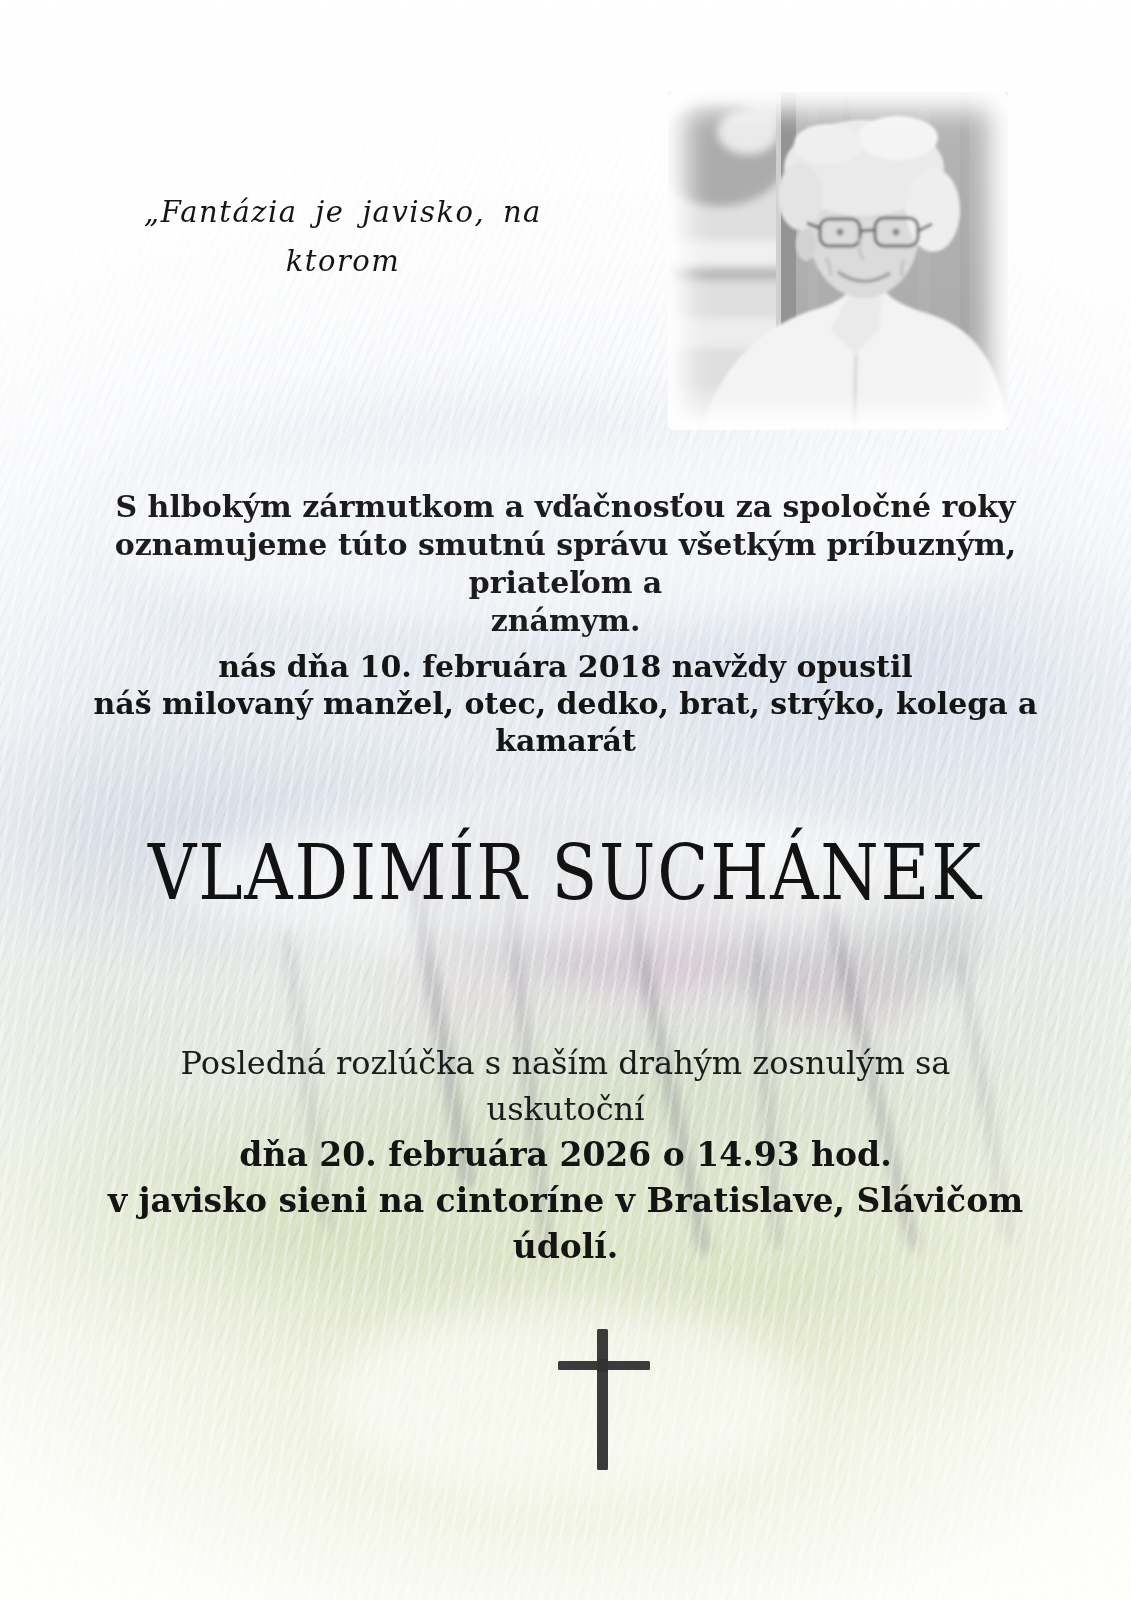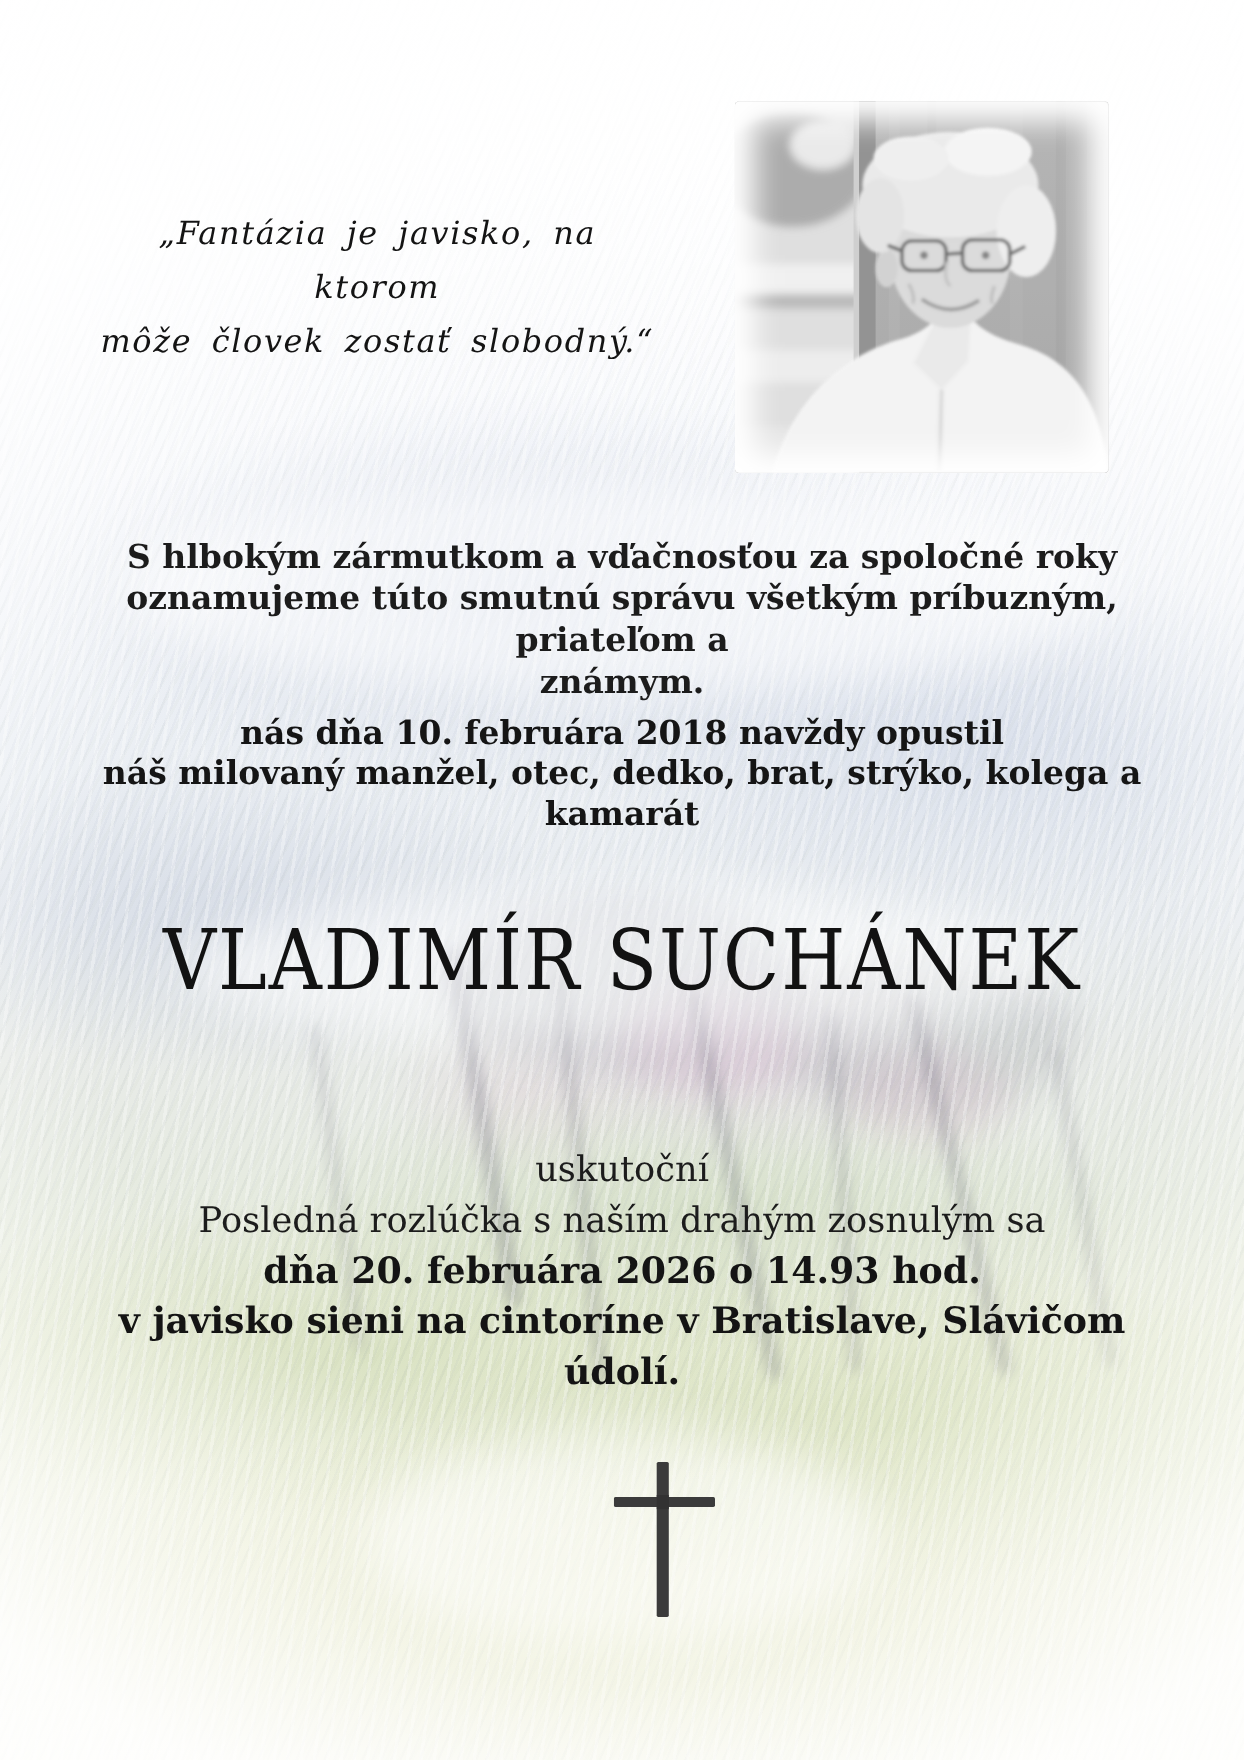--- a/index.html
+++ b/index.html
@@ -103,21 +103,20 @@
   <div class="bg bg-streaks"></div>
 
   <div class="fog" style="left:115px;top:440px;width:900px;height:190px;"></div>
   <div class="fog" style="left:165px;top:810px;width:800px;height:140px;"></div>
   <div class="fog" style="left:330px;top:1300px;width:470px;height:200px;"></div>
 
   <div class="bg bg-vignette"></div>
 
   <div class="quote">
     <span class="qline">„Fantázia je javisko, na ktorom</span>
-    <span class="qline">môže človek zostať slobodný.“</span>
   </div>
 
   <div class="photo" role="img" aria-label="black-and-white portrait of a smiling elderly man with glasses wearing a white shirt">
     <svg viewBox="0 0 340 338">
       <defs>
         <linearGradient id="wallG" x1="0" y1="0" x2="0" y2="1">
           <stop offset="0" stop-color="#b2b2b2"></stop>
             <stop offset="1" stop-color="#a2a2a2"></stop>
         </linearGradient>
         <filter id="soft">
@@ -189,22 +188,22 @@
 
   <p class="para passing">
     <span>nás dňa 10. februára 2018 navždy opustil</span>
     <span>náš milovaný manžel, otec, dedko, brat, strýko, kolega a</span>
     <span>kamarát</span>
   </p>
 
   <h1 class="name">VLADIMÍR SUCHÁNEK</h1>
 
   <p class="para farewell">
+    <span>Posledná rozlúčka s naším drahým zosnulým sa</span>
     <span>uskutoční</span>
-    <span>Posledná rozlúčka s naším drahým zosnulým sa</span>
     <span class="bold">dňa 20. februára 2026 o 14.93 hod.</span>
     <span class="bold">v javisko sieni na cintoríne v Bratislave, Slávičom</span>
     <span class="bold">údolí.</span>
   </p>
 
   <div class="cross">
     <svg viewBox="0 0 92 141">
       <defs>
           <filter id="crossSoft">
             <feGaussianBlur stdDeviation="0.7"></feGaussianBlur>

